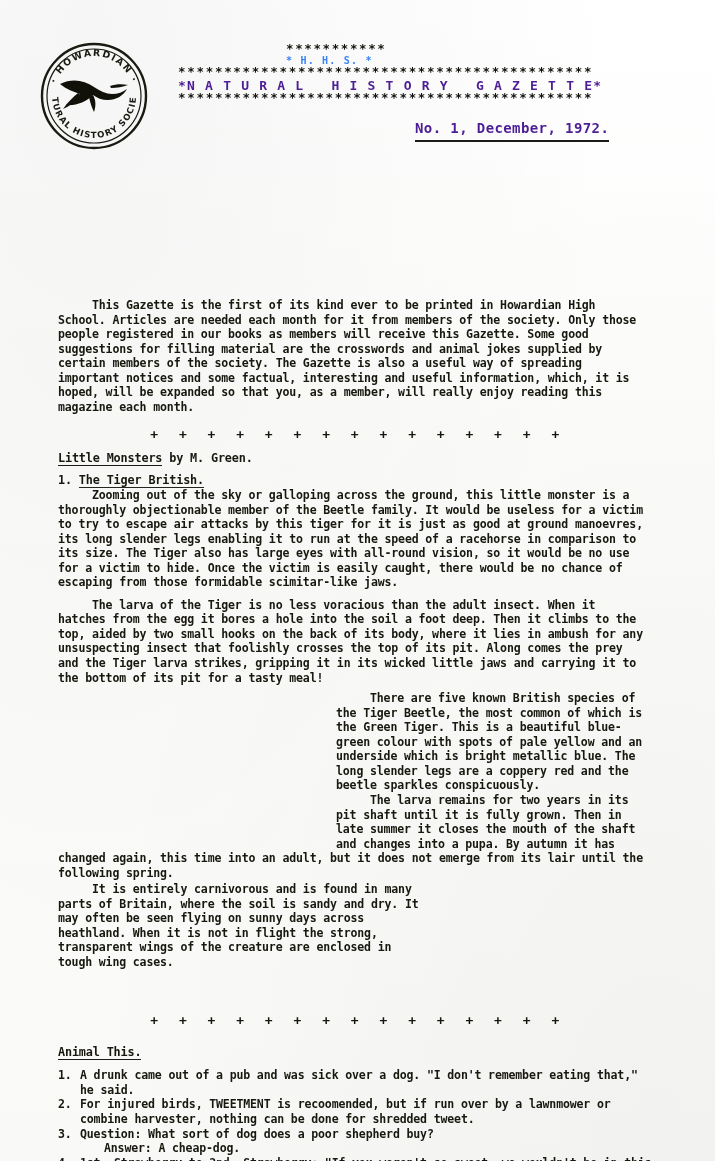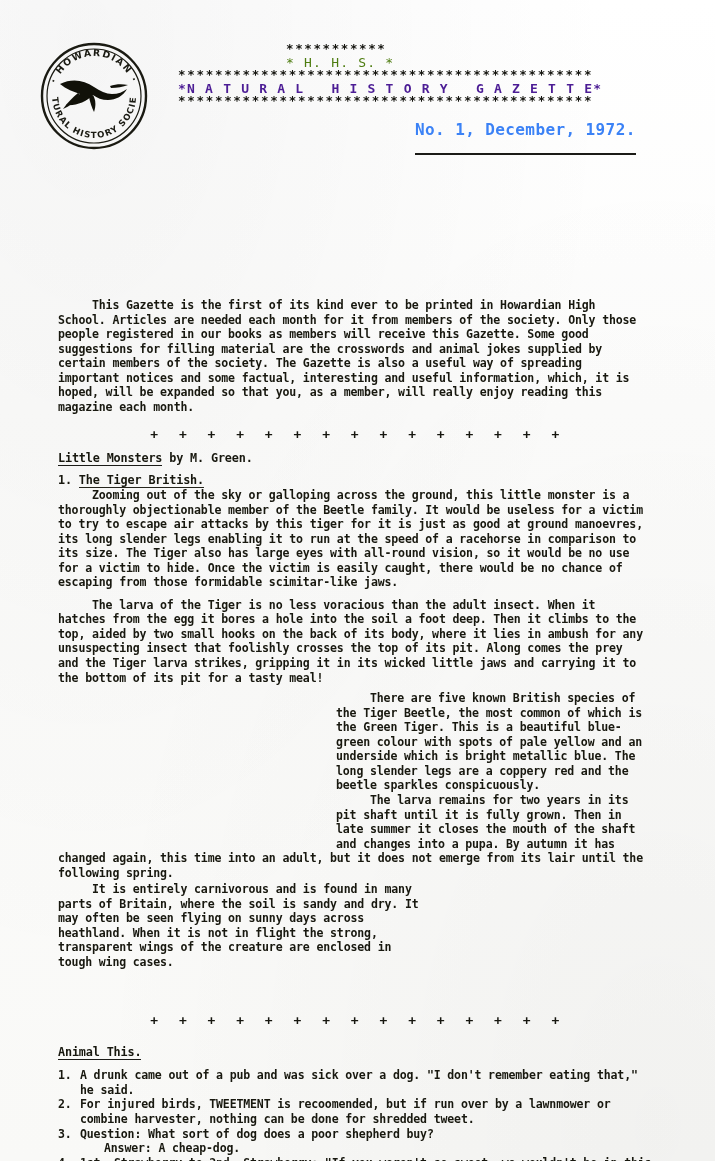--- a/index.html
+++ b/index.html
@@ -65,43 +65,43 @@
     font-weight: bold;
     color: #14140f;
   }
   .ast-top {
     padding-left: 108px;
     font-size: 12.5px;
     letter-spacing: 1.6px;
   }
   .hhs-line {
     padding-left: 108px;
-    font-size: 13px;
-    font-weight: normal;
+    font-size: 10px;
+    font-weight: bold;
     letter-spacing: 1.2px;
     white-space: pre;
-    color: #4d7c0f;
+    color: #3b82f6;
   }
   .gazette-line {
     font-size: 13px;
     font-weight: bold;
     letter-spacing: 1.2px;
     white-space: pre;
     color: #4c1d95;
   }
   .issue-line {
     position: absolute;
     left: 415px;
     top: 120px;
-    font-size: 16px;
+    font-size: 14px;
     font-weight: bold;
     letter-spacing: 0.4px;
     border-bottom: 2px solid #1b1b17;
-    padding-bottom: 14px;
-    color: #3b82f6;
+    padding-bottom: 4px;
+    color: #4c1d95;
   }
 
   
   .doc {
     position: absolute;
     left: 58px;
     top: 148px;
     width: 600px;
     font-family: "DejaVu Sans Mono", monospace;
     font-size: 11.55px;

